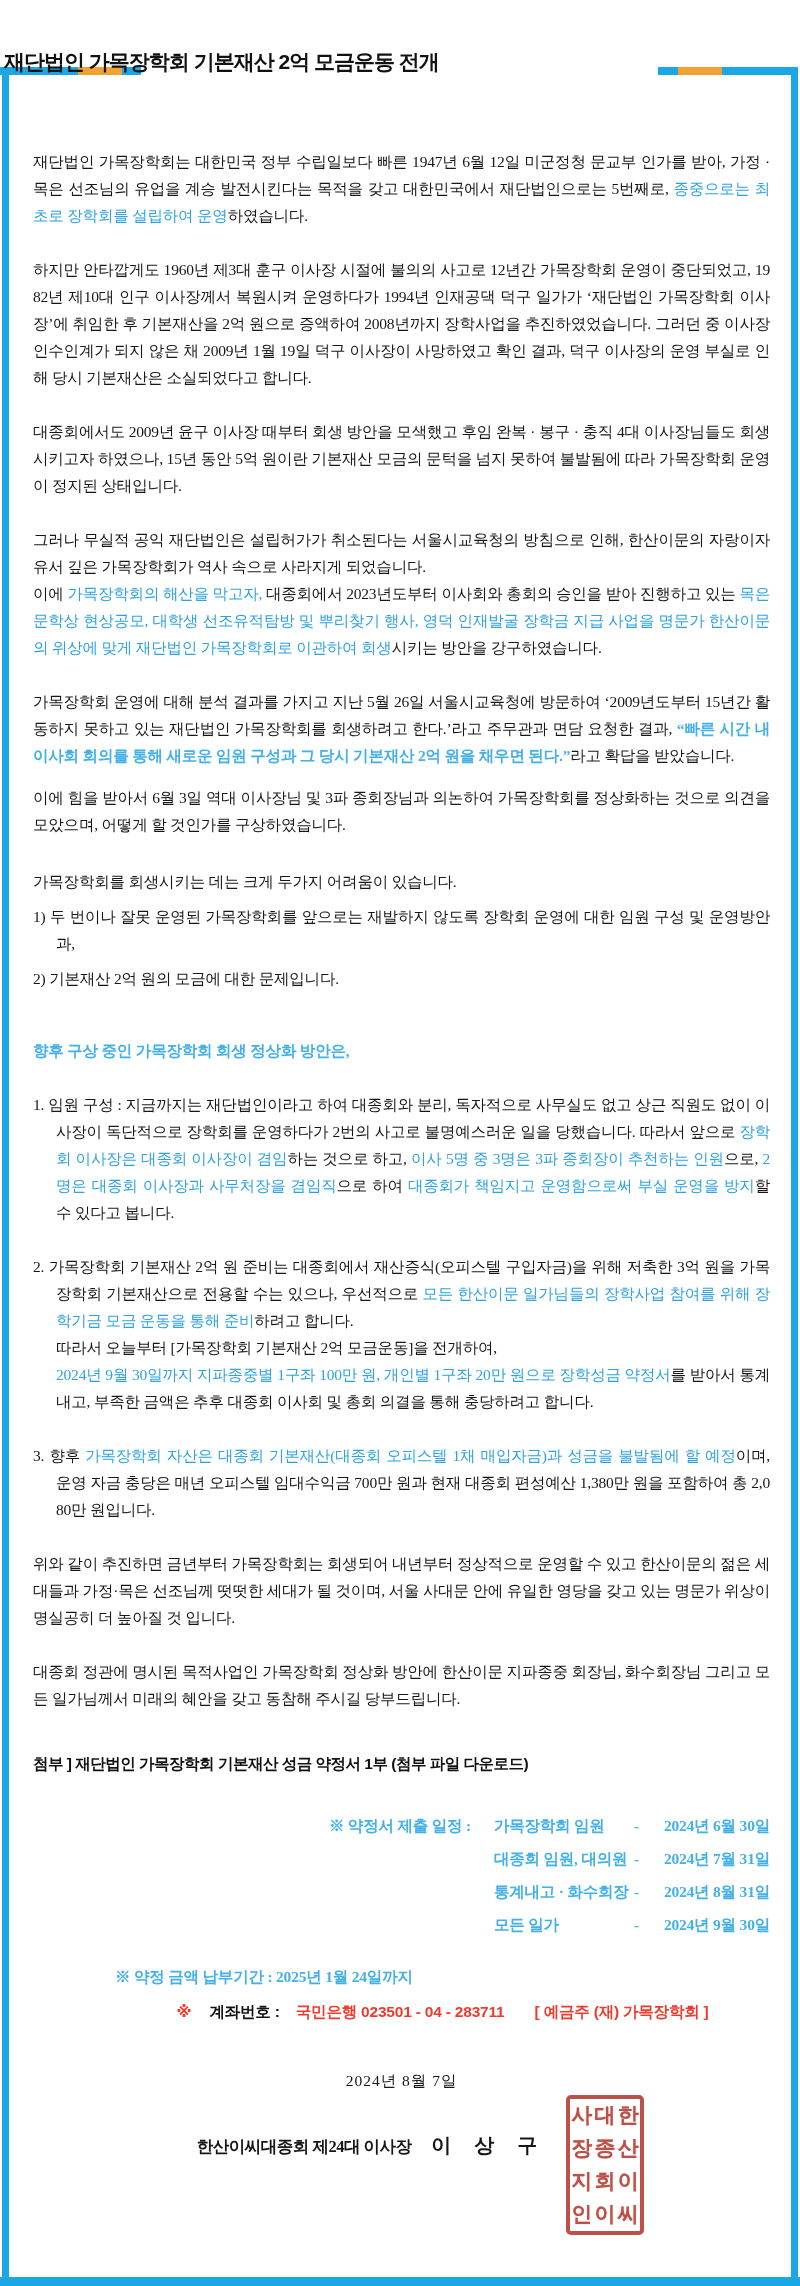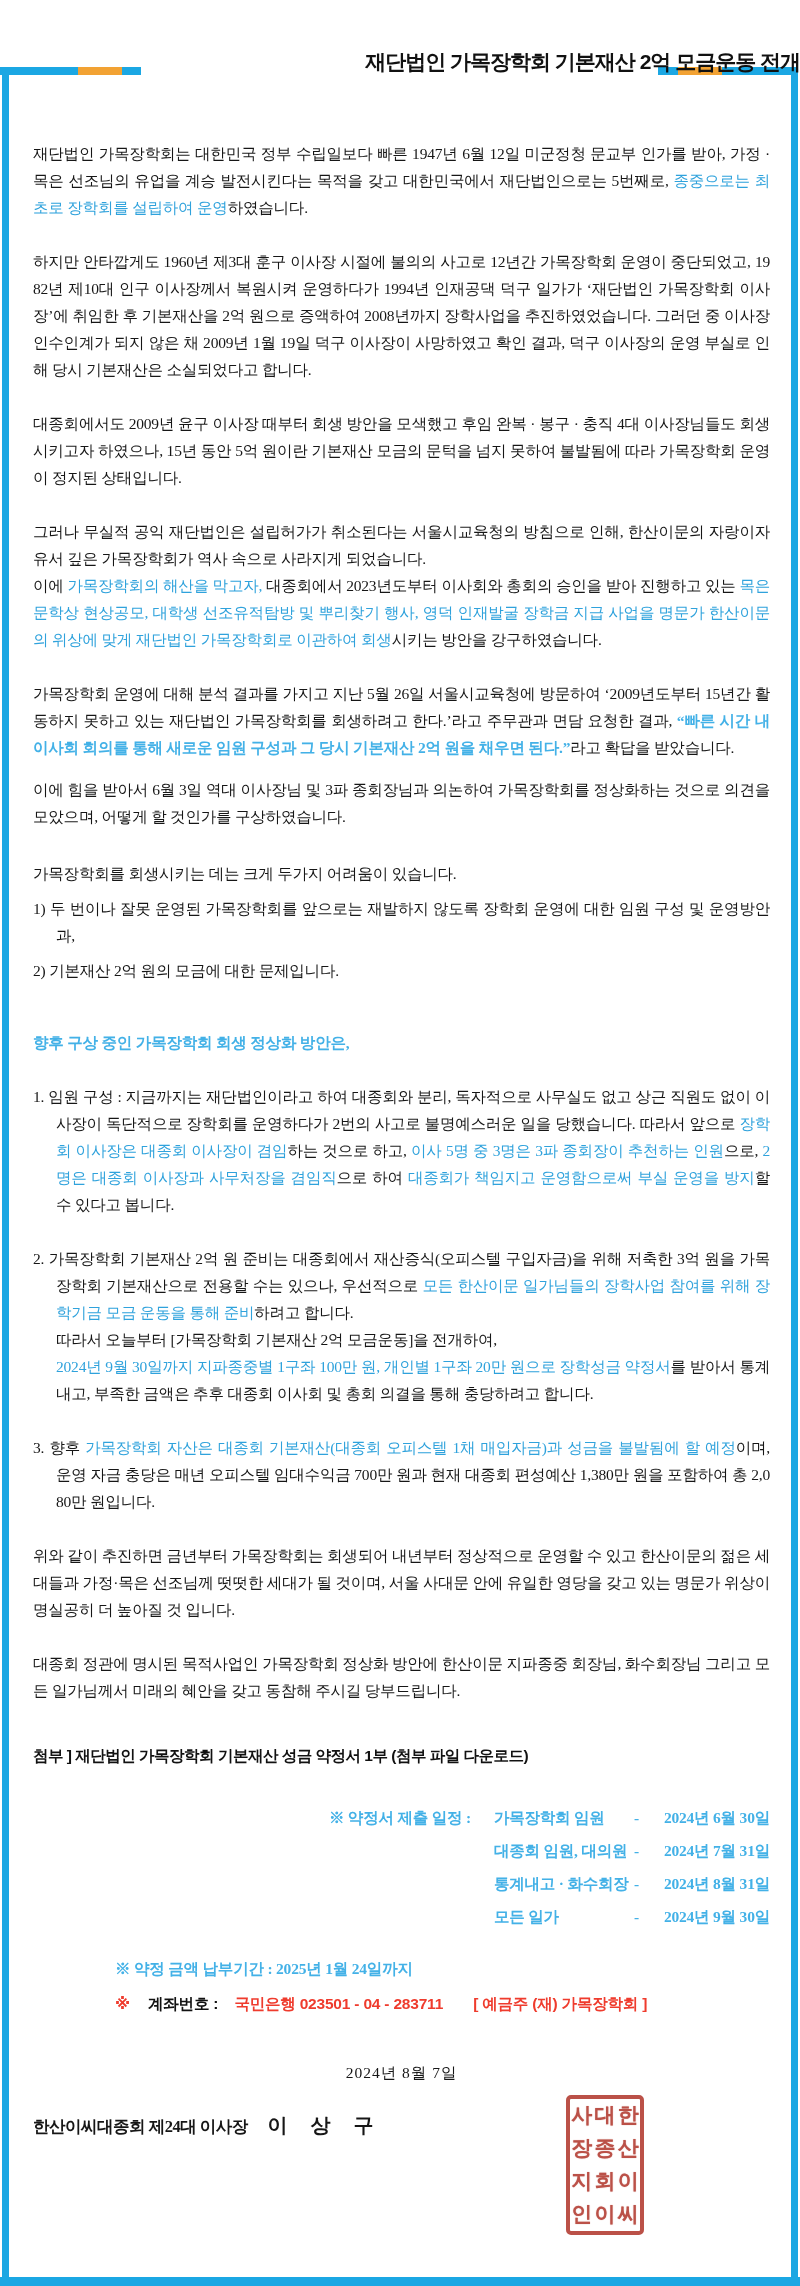--- a/index.html
+++ b/index.html
@@ -22,59 +22,59 @@
   .rule-right{left:658px;width:140px;}
   .rule .orange{position:absolute;top:0;height:100%;width:44px;background:var(--orange);}
   .rule-left .orange{left:78px;}
   .rule-right .orange{left:20px;}
   .v-border{position:absolute;top:67px;bottom:9px;width:7px;background:var(--accent);}
   .v-left{left:2px;}
   .v-right{left:791px;}
   .bottom-rule{position:absolute;left:0;bottom:0;width:100%;height:9px;background:var(--accent);}
 
   .title{
-    position:absolute;top:48px;left:12px;right:0;margin:0;text-align:right;
+    position:absolute;top:48px;left:4px;right:0;margin:0;text-align:left;
     font-family:"Liberation Sans","DejaVu Sans",sans-serif;
     font-size:21px;font-weight:700;letter-spacing:-1px;color:#111;
   }
 
   main{
     position:absolute;top:136px;left:33px;width:737px;
     font-size:15.5px;line-height:27px;letter-spacing:-0.2px;
     text-align:justify;word-break:break-all;
   }
   #content p.blk{margin:27px 0 0;}
-  #content p.blk:first-child{margin-top:4px;}
+  #content p.blk:first-child{margin-top:12px;}
   .seg-k{color:var(--ink);}
   .seg-b{color:var(--blue);}
   .seg-bb{color:var(--blue2);font-weight:700;}
   .seg-kb{color:#111;font-weight:700;font-family:"Liberation Sans","DejaVu Sans",sans-serif;letter-spacing:-0.5px;}
   .li{padding-left:23px;text-indent:-23px;}
   [data-name="revival-plan-paragraph"]{margin-top:0 !important;}
   [data-name="momentum-paragraph"]{margin-top:15px !important;}
   [data-name="difficulty-intro"]{margin-top:30px !important;}
   [data-name="difficulty-item-1"],[data-name="difficulty-item-2"]{margin-top:8px !important;}
   [data-name="plan-heading"]{margin-top:45px !important;color:var(--blue2);font-weight:700;}
   [data-name="attachment-note"]{margin-top:38px !important;}
 
   
   #schedule{margin-top:32px;line-height:33px;color:var(--blue2);font-weight:700;text-align:left;word-break:keep-all;}
   .sched-row{display:flex;justify-content:flex-end;}
   .sched-c1{width:235px;padding-left:82px;box-sizing:border-box;flex:none;}
   .sched-label{width:140px;flex:none;margin-left:12px;}
   .sched-dash{width:30px;flex:none;text-align:left;}
   #payment{margin:22px 0 0;padding-left:82px;color:var(--blue2);font-weight:700;text-align:left;word-break:keep-all;}
   #account{margin:8px 0 0;padding-left:82px;font-family:"Liberation Sans","DejaVu Sans",sans-serif;
-    font-weight:700;text-align:left;word-break:keep-all;letter-spacing:-0.2px;}
+    font-weight:700;text-align:center;word-break:keep-all;letter-spacing:-0.2px;}
   #account .red{color:var(--red);}
   #account .klabel{color:#111;margin:0 12px 0 14px;}
   #account .holder{color:var(--red);margin-left:26px;font-weight:600;}
 
   .date-line{margin:42px 0 0;text-align:center;letter-spacing:1px;}
-  .signature-line{margin:24px 0 0;line-height:30px;padding-right:60px;}
+  .signature-line{margin:36px 0 0;text-align:center;line-height:30px;padding-right:60px;}
   .signer-org{font-size:16.5px;font-weight:700;letter-spacing:-0.5px;}
   .signer-name{font-size:20px;font-weight:600;letter-spacing:9px;margin-left:16px;}
 
   .seal{
     position:absolute;left:566px;top:2095px;width:78px;height:140px;
     border:4px solid var(--seal);border-radius:5px;box-sizing:border-box;
     display:grid;grid-template-rows:repeat(4,1fr);grid-auto-flow:column;direction:rtl;
     align-items:center;justify-items:center;
     color:var(--seal);font-weight:700;font-size:21px;line-height:1;
     opacity:0.88;text-shadow:0 0 1px rgba(178,58,47,.6);

